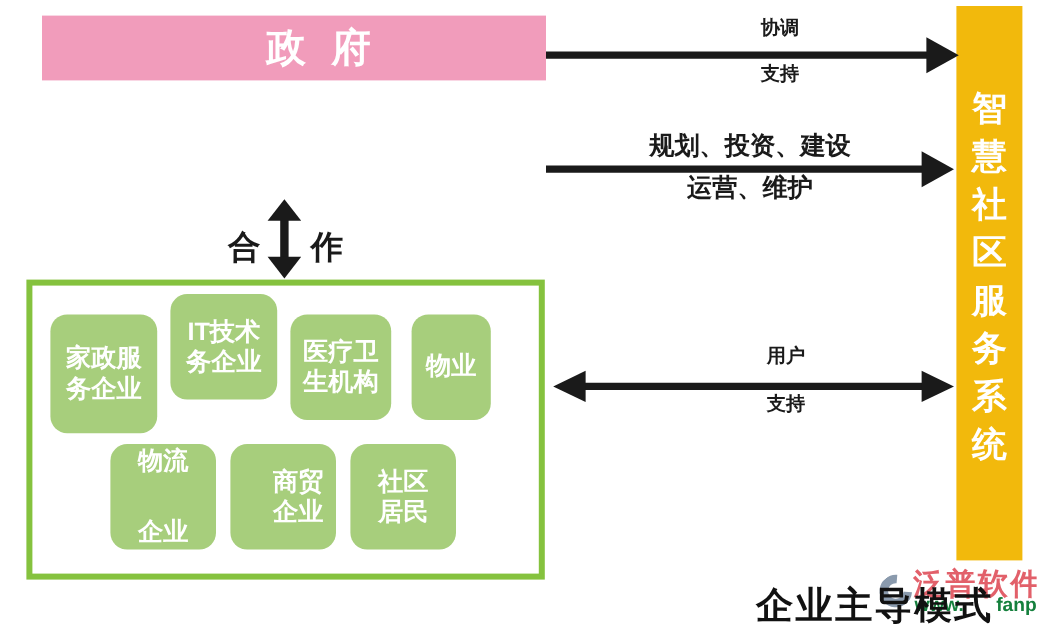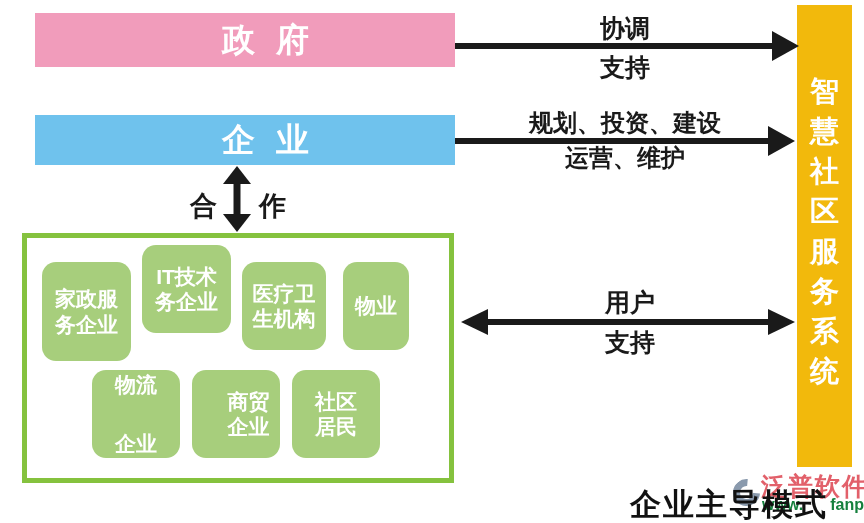--- a/index.html
+++ b/index.html
@@ -63,22 +63,22 @@
   }
 
   .arrow-label {
     position: absolute;
     color: #1a1a1a;
     font-weight: bold;
     text-align: center;
     line-height: 1;
     white-space: nowrap;
   }
-  .lbl-24 { font-size: 25px; }
-  .lbl-23 { font-size: 24px; }
+  .lbl-24 { font-size: 16px; margin-left: 25px; }
+  .lbl-23 { font-size: 21px; }
 
   .coop-labels {
     position: absolute;
     left: 190px; top: 188px; width: 96px;
     display: flex;
     justify-content: space-between;
     font-size: 27px;
     font-weight: bold;
     color: #1a1a1a;
   }
@@ -134,23 +134,20 @@
 </style>
 </head>
 <body>
 
 <div class="canvas">
 
   <div class="bar bar-government">
     <span>政 府</span>
   </div>
 
-  <div class="bar bar-enterprise">
-    <span>企 业</span>
-  </div>
 
   <div class="system-bar">
     <span>智</span>
     <span>慧</span>
     <span>社</span>
     <span>区</span>
     <span>服</span>
     <span>务</span>
     <span>系</span>
     <span>统</span>

